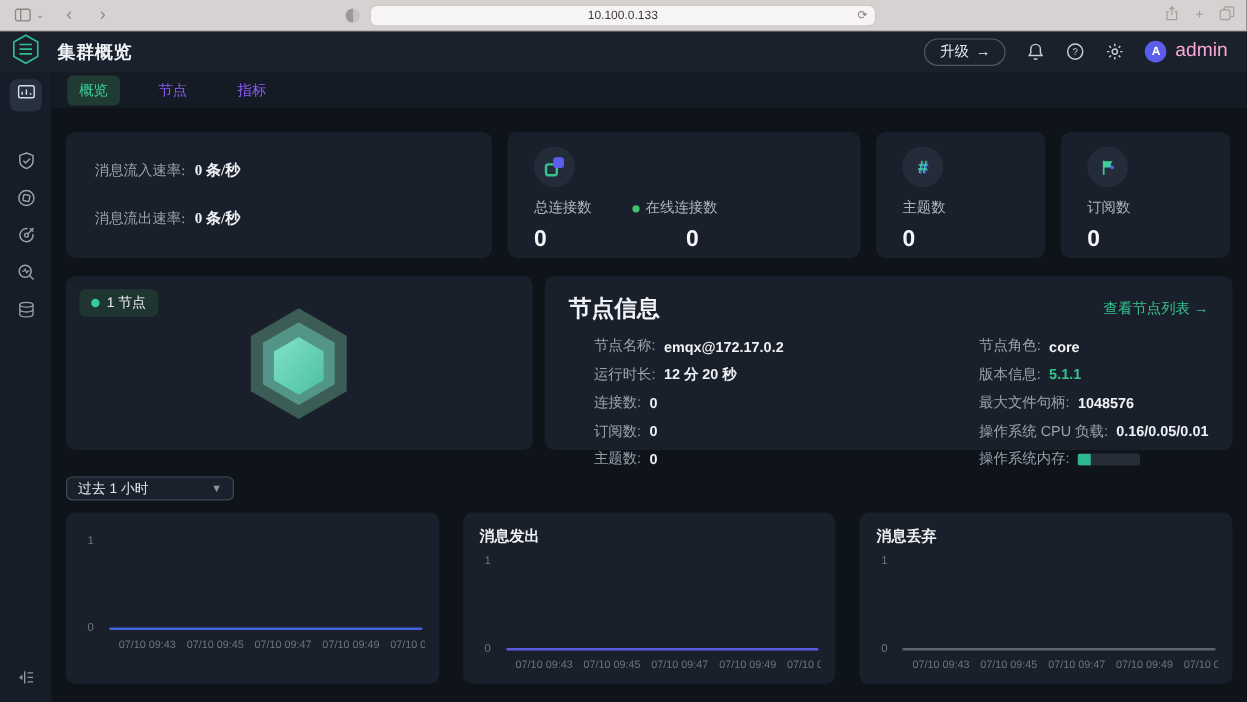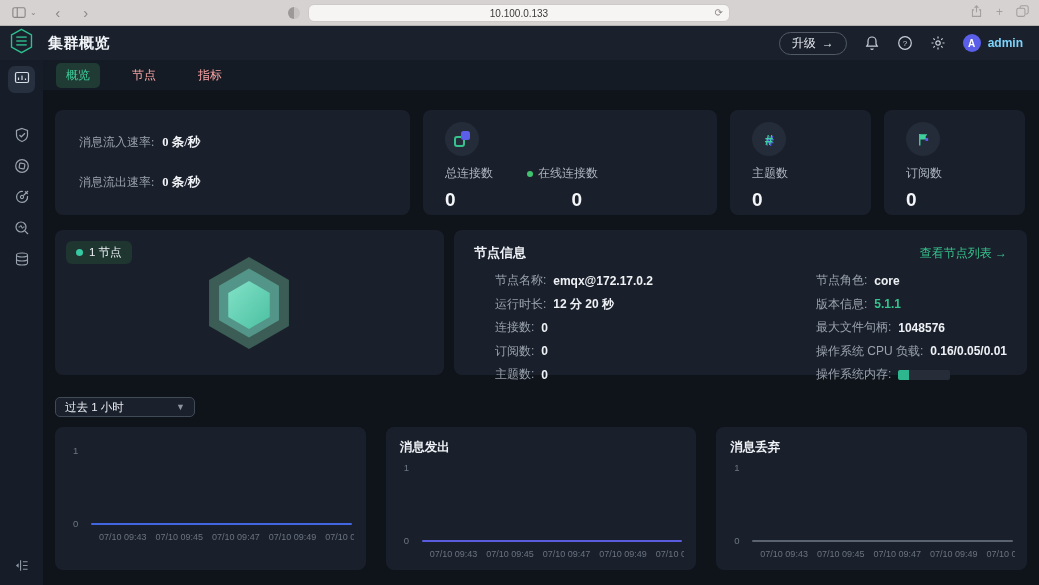--- a/index.html
+++ b/index.html
@@ -29,41 +29,41 @@
   .page-title { color:#f0f3f7; font-size:15px; font-weight:bold; margin-left:5px; letter-spacing:.5px; }
   .header-right { margin-left:auto; display:flex; align-items:center; gap:17px; margin-right:16px; }
   .upgrade-btn { background:transparent; border:1px solid #525a66; color:#e8ecf1; border-radius:13px;
                  height:23px; padding:0 12px; font-size:12px; display:flex; align-items:center; gap:6px;
                  cursor:pointer; font-family:inherit; }
   .hicon { width:16px; height:16px; color:#c9cfd8; display:inline-flex; }
   .hicon svg { width:16px; height:16px; }
   .user { display:flex; align-items:center; gap:7px; }
   .avatar { width:18px; height:18px; border-radius:50%; background:#5a5ee8; color:#fff; font-size:10px;
             display:flex; align-items:center; justify-content:center; font-weight:bold; }
-  .username { color:#7dd3fc; font-size:12px; font-weight:bold; }
+  .username { color:#f9a8d4; font-size:16px; font-weight:normal; }
 
   .app-body { flex:1; display:flex; min-height:0; }
 
   
   .sidebar { width:43px; background:#161d28; display:flex; flex-direction:column; align-items:center;
              padding-top:6px; position:relative; flex:0 0 43px; }
   .side-item { width:27px; height:27px; border-radius:7px; display:flex; align-items:center;
                justify-content:center; margin-bottom:4px; color:#9aa3af; }
   .side-item svg { width:16px; height:16px; }
   .side-item.active { background:#27303e; color:#d7dde5; }
   .side-gap { height:26px; }
   .collapse-btn { position:absolute; bottom:8px; left:0; width:43px; display:flex; justify-content:center;
                   color:#8d96a2; }
   .collapse-btn svg { width:15px; height:15px; }
 
   
   .main { flex:1; display:flex; flex-direction:column; min-width:0; }
   .tabbar { height:30px; background:#151b24; display:flex; align-items:center; gap:22px;
             padding-left:13px; flex:0 0 30px; }
-  .tab { font-size:12px; color:#fca5a5; cursor:pointer; padding:4px 10px; border-radius:5px; }
+  .tab { font-size:12px; color:#8b5cf6; cursor:pointer; padding:4px 10px; border-radius:5px; }
   .tab.active { background:#1f3b33; color:#3ecf9c; }
   .content { flex:1; padding:20px 12px 0 12px; background:#0f131a; }
 
   .card { background:#1a202b; border-radius:8px; }
 
   
   .cards-row { display:flex; gap:13px; height:105px; }
   .rate-card { width:355px; padding:18px 24px; display:flex; flex-direction:column; justify-content:space-between; }
   .rate-line { font-size:12px; color:#99a2ae; padding:6px 0;font-family:Liberation Serif, serif; }
   .rate-line b { color:#f0f3f7; margin-left:8px; font-size:12.5px; }
@@ -86,21 +86,21 @@
 
   
   .node-row { display:flex; gap:10px; height:145px; margin-top:15px; }
   .node-card { width:428px; position:relative; display:flex; align-items:center; justify-content:center; }
   .node-badge { position:absolute; left:11px; top:11px; background:#1e3530; border-radius:6px;
                 padding:4px 10px; display:flex; align-items:center; gap:6px; font-size:11.5px; color:#eef1f5; }
   .node-badge .dot { background:#37c9a2; width:7px; height:7px; }
   .hex-svg { width:96px; height:100px; }
   .nodeinfo-card { flex:1; padding:14px 20px 10px 20px; position:relative; }
   .nodeinfo-head { display:flex; justify-content:space-between; align-items:center; margin-bottom:10px; }
-  .nodeinfo-title { font-size:13px; font-weight:bold; color:#f0f3f7; }
+  .nodeinfo-title { font-size:19px; font-weight:bold; color:#f0f3f7; }
   .nodeinfo-link { font-size:12px; color:#35c28d; cursor:pointer; }
   .nodeinfo-cols { display:flex; }
   .ni-col { display:flex; flex-direction:column; gap:6.5px;margin-left:21px; }
   .ni-col.left { width:300px; }
   .ni-row { font-size:12px; color:#99a2ae; display:flex; align-items:center; white-space:nowrap; }
   .ni-row b { color:#eef1f5; margin-left:7px; font-weight:bold; }
   .ni-row b.green { color:#35c28d; }
   .mem-bar { width:52px; height:10px; background:#262d38; border-radius:2px; margin-left:7px; overflow:hidden; }
   .mem-fill { height:100%; background:#2eb68f; }
 

